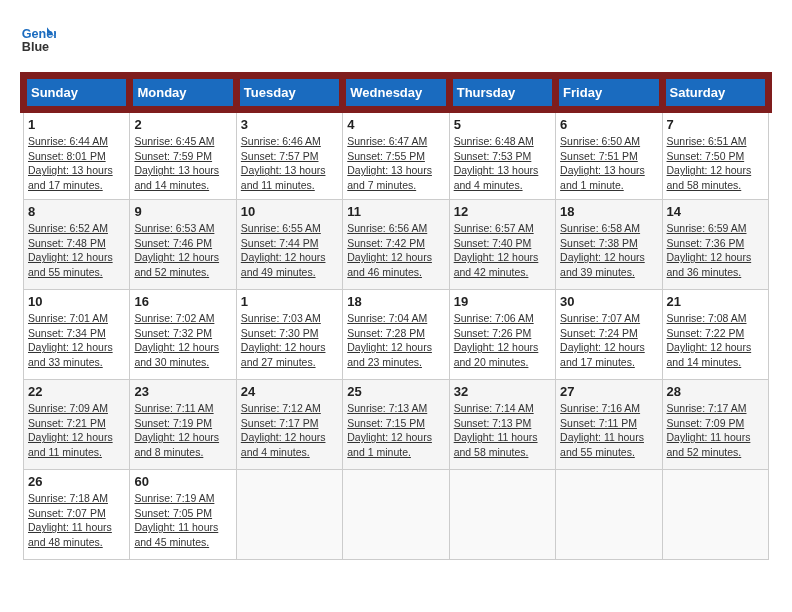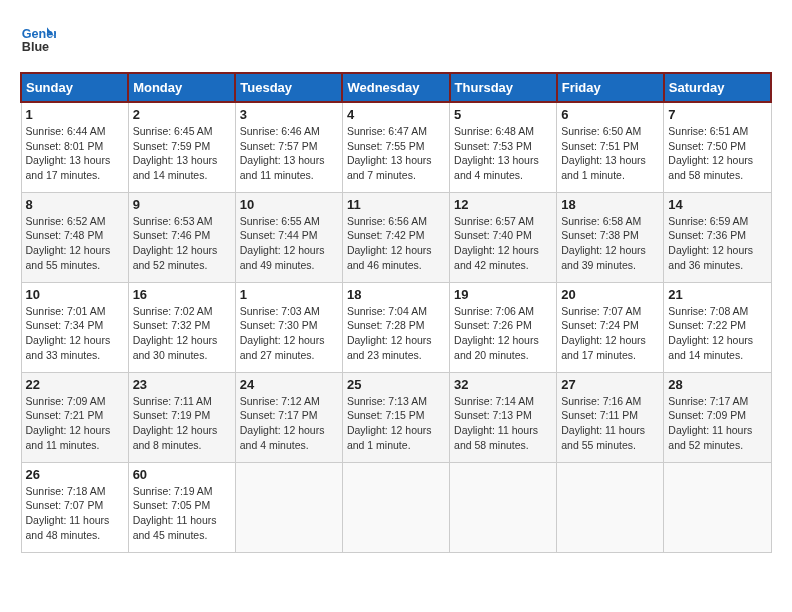--- a/index.html
+++ b/index.html
@@ -42,21 +42,21 @@
       border-collapse: collapse;
       font-size: 11px;
     }
     thead tr th {
       background-color: #1a6bbf;
       color: #fff;
       padding: 6px 4px;
       text-align: left;
       font-size: 13px;
       font-weight: bold;
-      border: 2px solid #7f1d1d;
+      border: 7px solid #7f1d1d;
     }
     tbody tr td {
       border: 1px solid #ccc;
       vertical-align: top;
       padding: 4px;
       height: 90px;
       width: 14.28%;
       background: #fff;
     }
     tbody tr:nth-child(even) td {
@@ -65,20 +65,21 @@
     .day-num {
       font-size: 13px;
       font-weight: bold;
       color: #222;
       margin-bottom: 2px;
     }
     .day-info {
       color: #333;
       font-size: 10.5px;
       line-height: 1.4;
+      text-decoration: underline;
     }
     .empty-cell {
       background: #f9f9f9 !important;
     }
   </style>
 </head>
 <body>
 
 <div class="header">
   <div class="logo">
@@ -186,21 +187,21 @@
         </td>
         <td>
           <div class="day-num">18</div>
           <div class="day-info">Sunrise: 7:04 AM<br>Sunset: 7:28 PM<br>Daylight: 12 hours<br>and 23 minutes.</div>
         </td>
         <td>
           <div class="day-num">19</div>
           <div class="day-info">Sunrise: 7:06 AM<br>Sunset: 7:26 PM<br>Daylight: 12 hours<br>and 20 minutes.</div>
         </td>
         <td>
-          <div class="day-num">20</div>
+          <div class="day-num">30</div>
           <div class="day-info">Sunrise: 7:07 AM<br>Sunset: 7:24 PM<br>Daylight: 12 hours<br>and 17 minutes.</div>
         </td>
         <td>
           <div class="day-num">21</div>
           <div class="day-info">Sunrise: 7:08 AM<br>Sunset: 7:22 PM<br>Daylight: 12 hours<br>and 14 minutes.</div>
         </td>
       </tr>
       <tr>
         <td>
           <div class="day-num">22</div>

